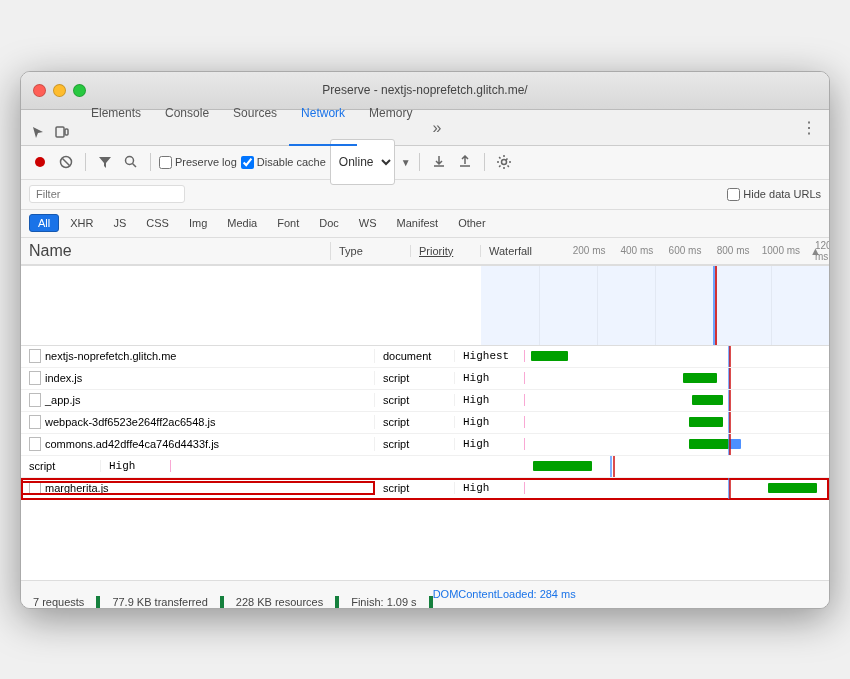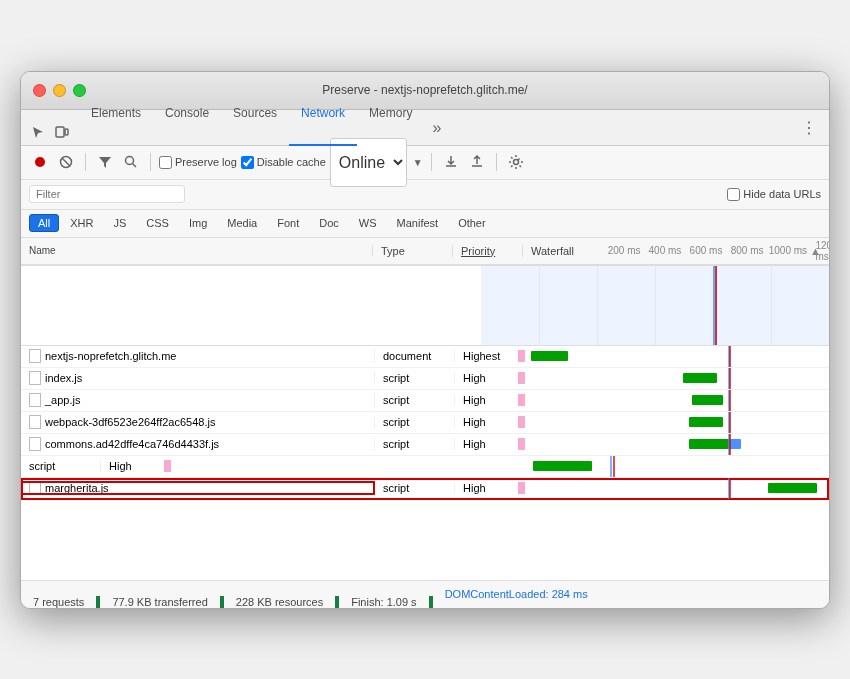--- a/index.html
+++ b/index.html
@@ -130,21 +130,21 @@
     .toolbar-separator { width: 1px; height: 18px; background: #ccc; margin: 0 4px; }
     .toolbar-checkbox-group {
       display: flex;
       align-items: center;
       gap: 3px;
       font-size: 11px;
       color: #444;
     }
     .toolbar-checkbox-group input { cursor: pointer; }
     .throttle-select {
-      font-size: 16px;
+      font-size: 12px;
       padding: 14px 4px;
       border: 1px solid #ccc;
       border-radius: 3px;
       background: #fff;
       color: #333;
       cursor: pointer;
     }
     .toolbar-icon-btn {
       width: 22px;
       height: 22px;
@@ -225,21 +225,21 @@
       gap: 0;
     }
     .status-segment {
       padding: 0 12px;
       border-right: 4px solid #15803d;
       margin-top: 15px;
     }
     .status-segment:first-child { padding-left: 0; }
     .status-dom-loaded {
       color: #1a73e8;
-      margin-left: 12px;
+      margin-left: 0;
       text-align: center;
     }
     
     .content-area {
       overflow: hidden;
       background: #fff;
     }
     .tr-content {
       display: flex;
       align-items: center;
@@ -263,21 +263,22 @@
       flex-shrink: 0;
       padding: 0 8px;
       font-size: 11px;
       border-right: 1px solid #f0f0f0;
     }
     .td-priority { 
       width: 70px; 
       flex-shrink: 0;
       padding: 0 8px;
       font-size: 11px;
-      border-right: 7px solid #f9a8d4;
+      border-right: 1px solid #f9a8d4;
+      font-family: Liberation Mono, monospace;
     }
     .td-wf {
       flex: 1;
       position: relative;
       height: 100%;
       overflow: hidden;
     }
   </style>
 </head>
 <body>
@@ -422,21 +423,21 @@
     </div>
     <div class="type-filter-btn">
       <span>Manifest</span>
     </div>
     <div class="type-filter-btn">
       <span>Other</span>
     </div>
   </div>
 
   <div style="display:flex; background:#f7f7f7; border-bottom:2px solid #ddd; height:28px; align-items:center;">
-    <div style="width:352px; flex-shrink:0; padding:0 8px; font-size:10px; color:#444; font-weight:500; border-right:1px solid #ddd;">
+    <div style="width:310px; flex-shrink:0; padding:0 8px; font-size:16px; color:#444; font-weight:500; border-right:1px solid #ddd;">
       <span>Name</span>
     </div>
     <div style="width:80px; flex-shrink:0; padding:0 8px; font-size:11px; color:#444; font-weight:500; border-right:1px solid #ddd;">
       <span>Type</span>
     </div>
     <div style="width:70px; flex-shrink:0; padding:0 8px; font-size:11px; color:#444; font-weight:500; border-right:1px solid #ddd;text-decoration:underline;">
       <span>Priority</span>
     </div>
     <div style="flex:1; padding:0 8px; font-size:11px; color:#444; font-weight:500; position:relative;">
       <span>Waterfall</span>

